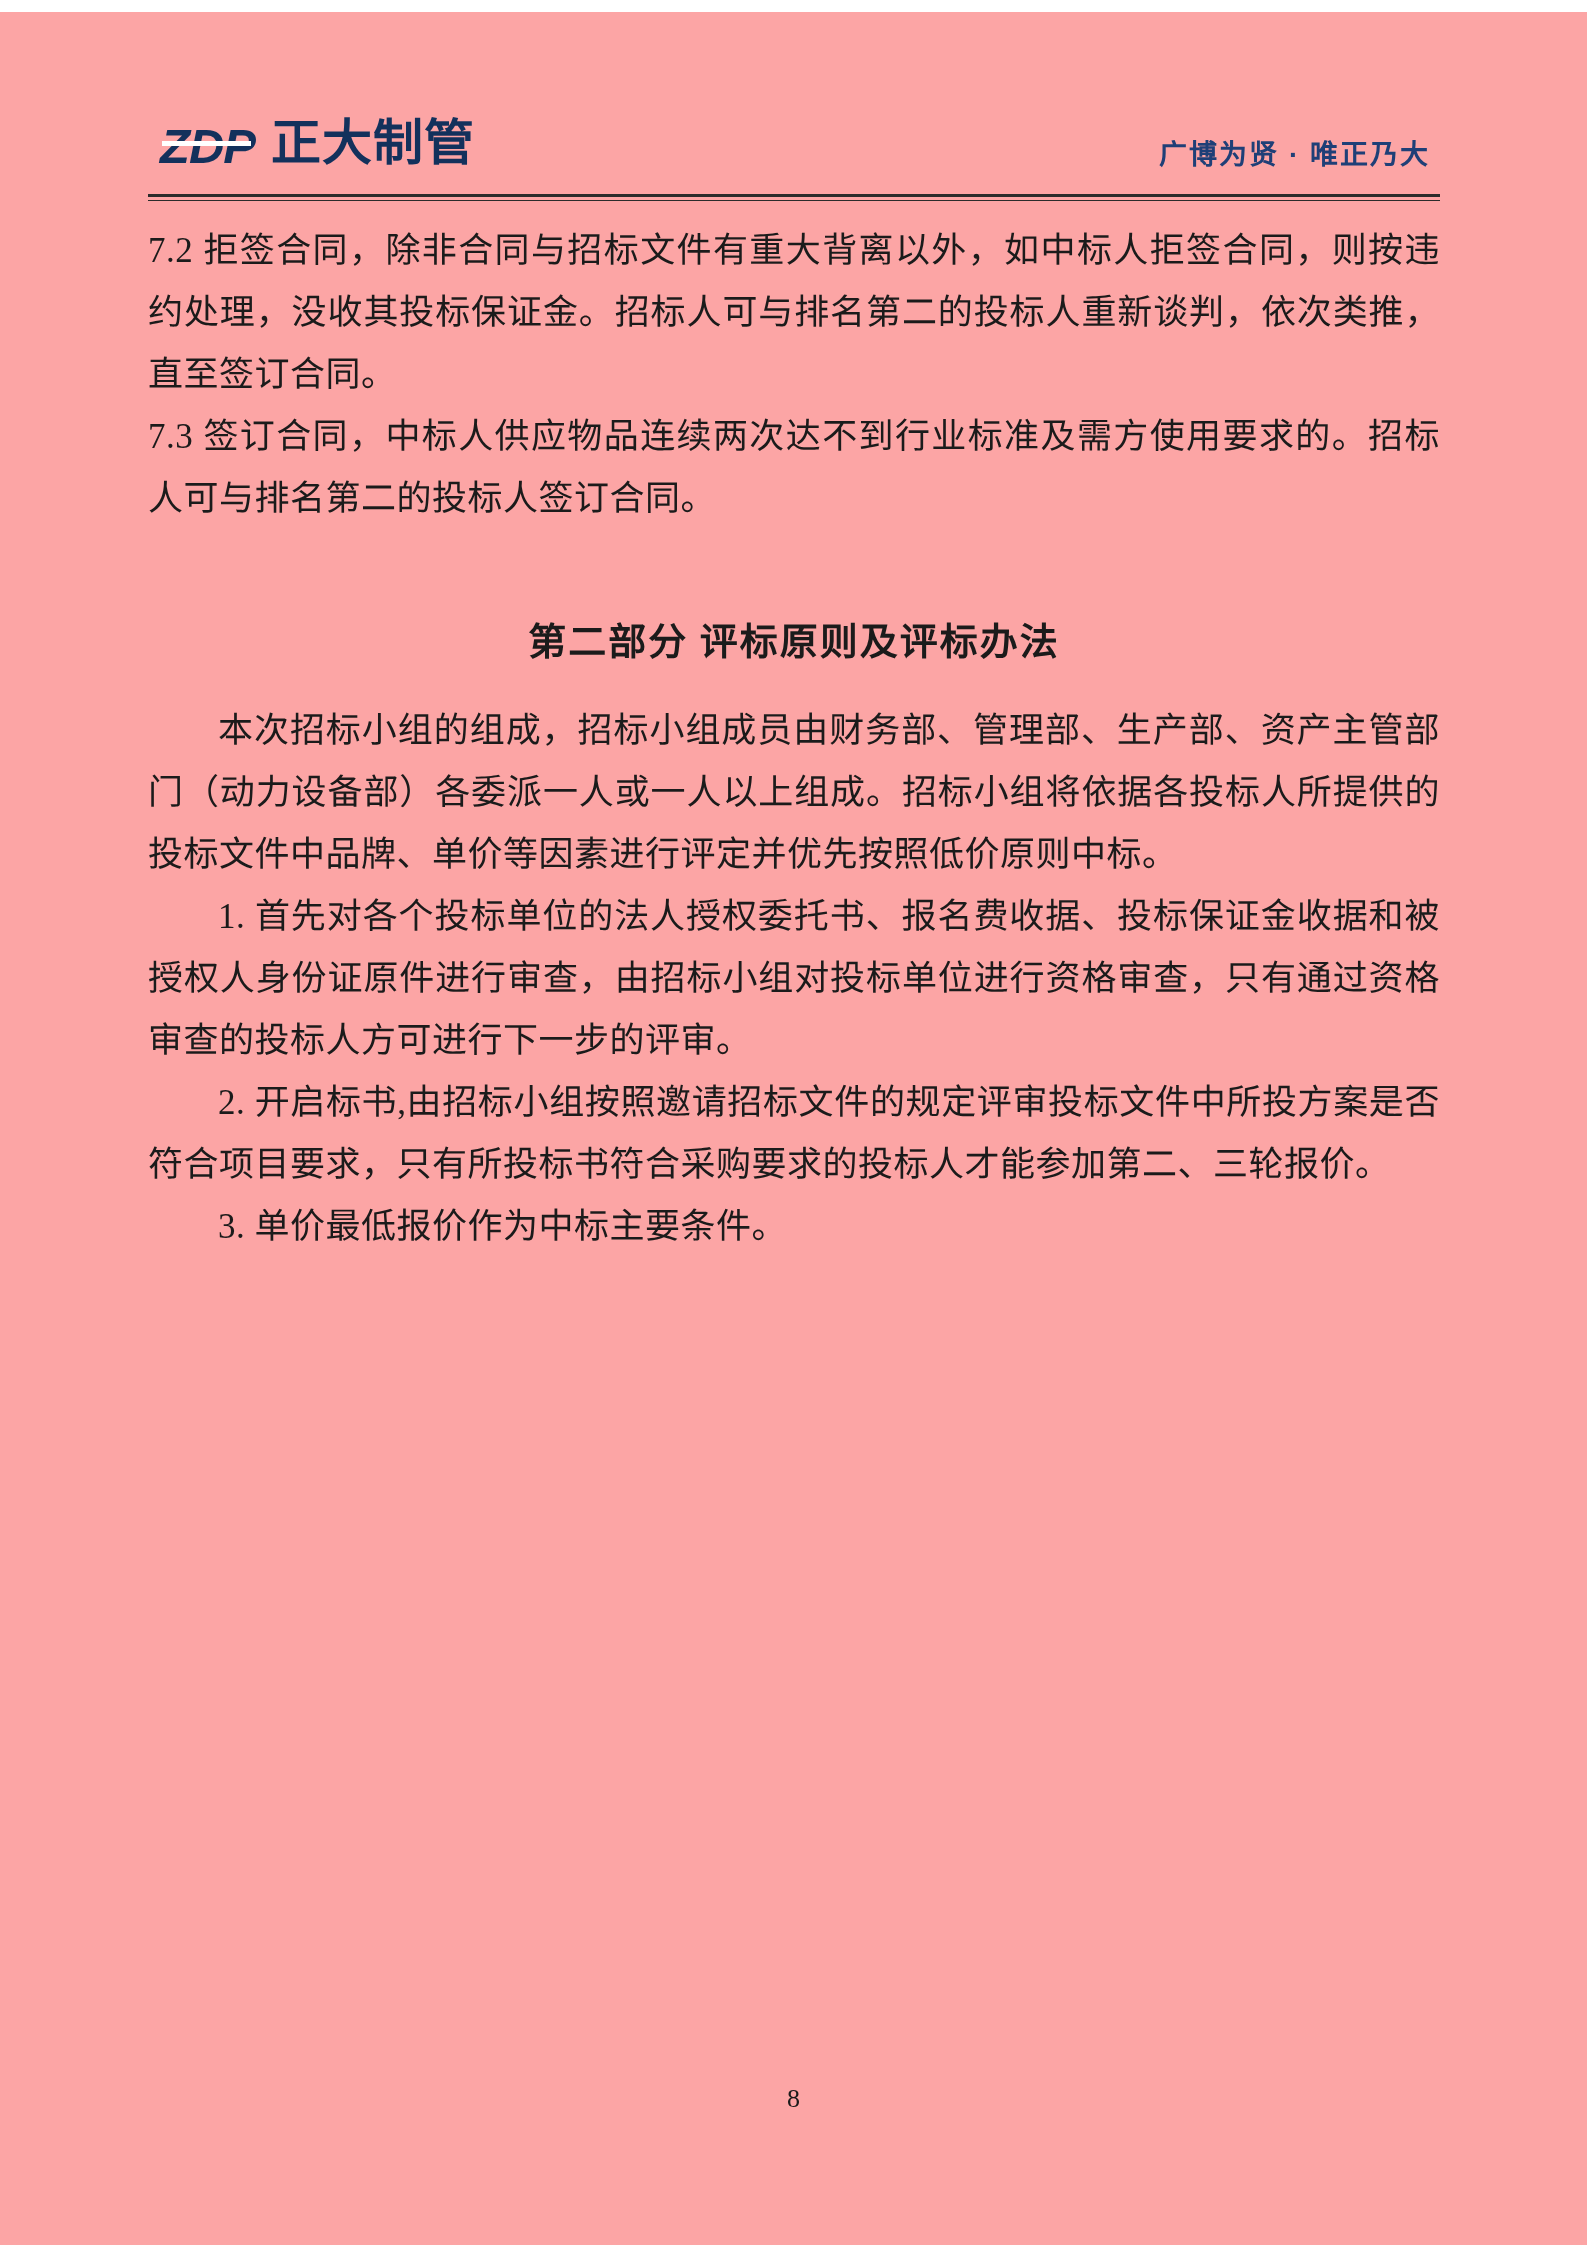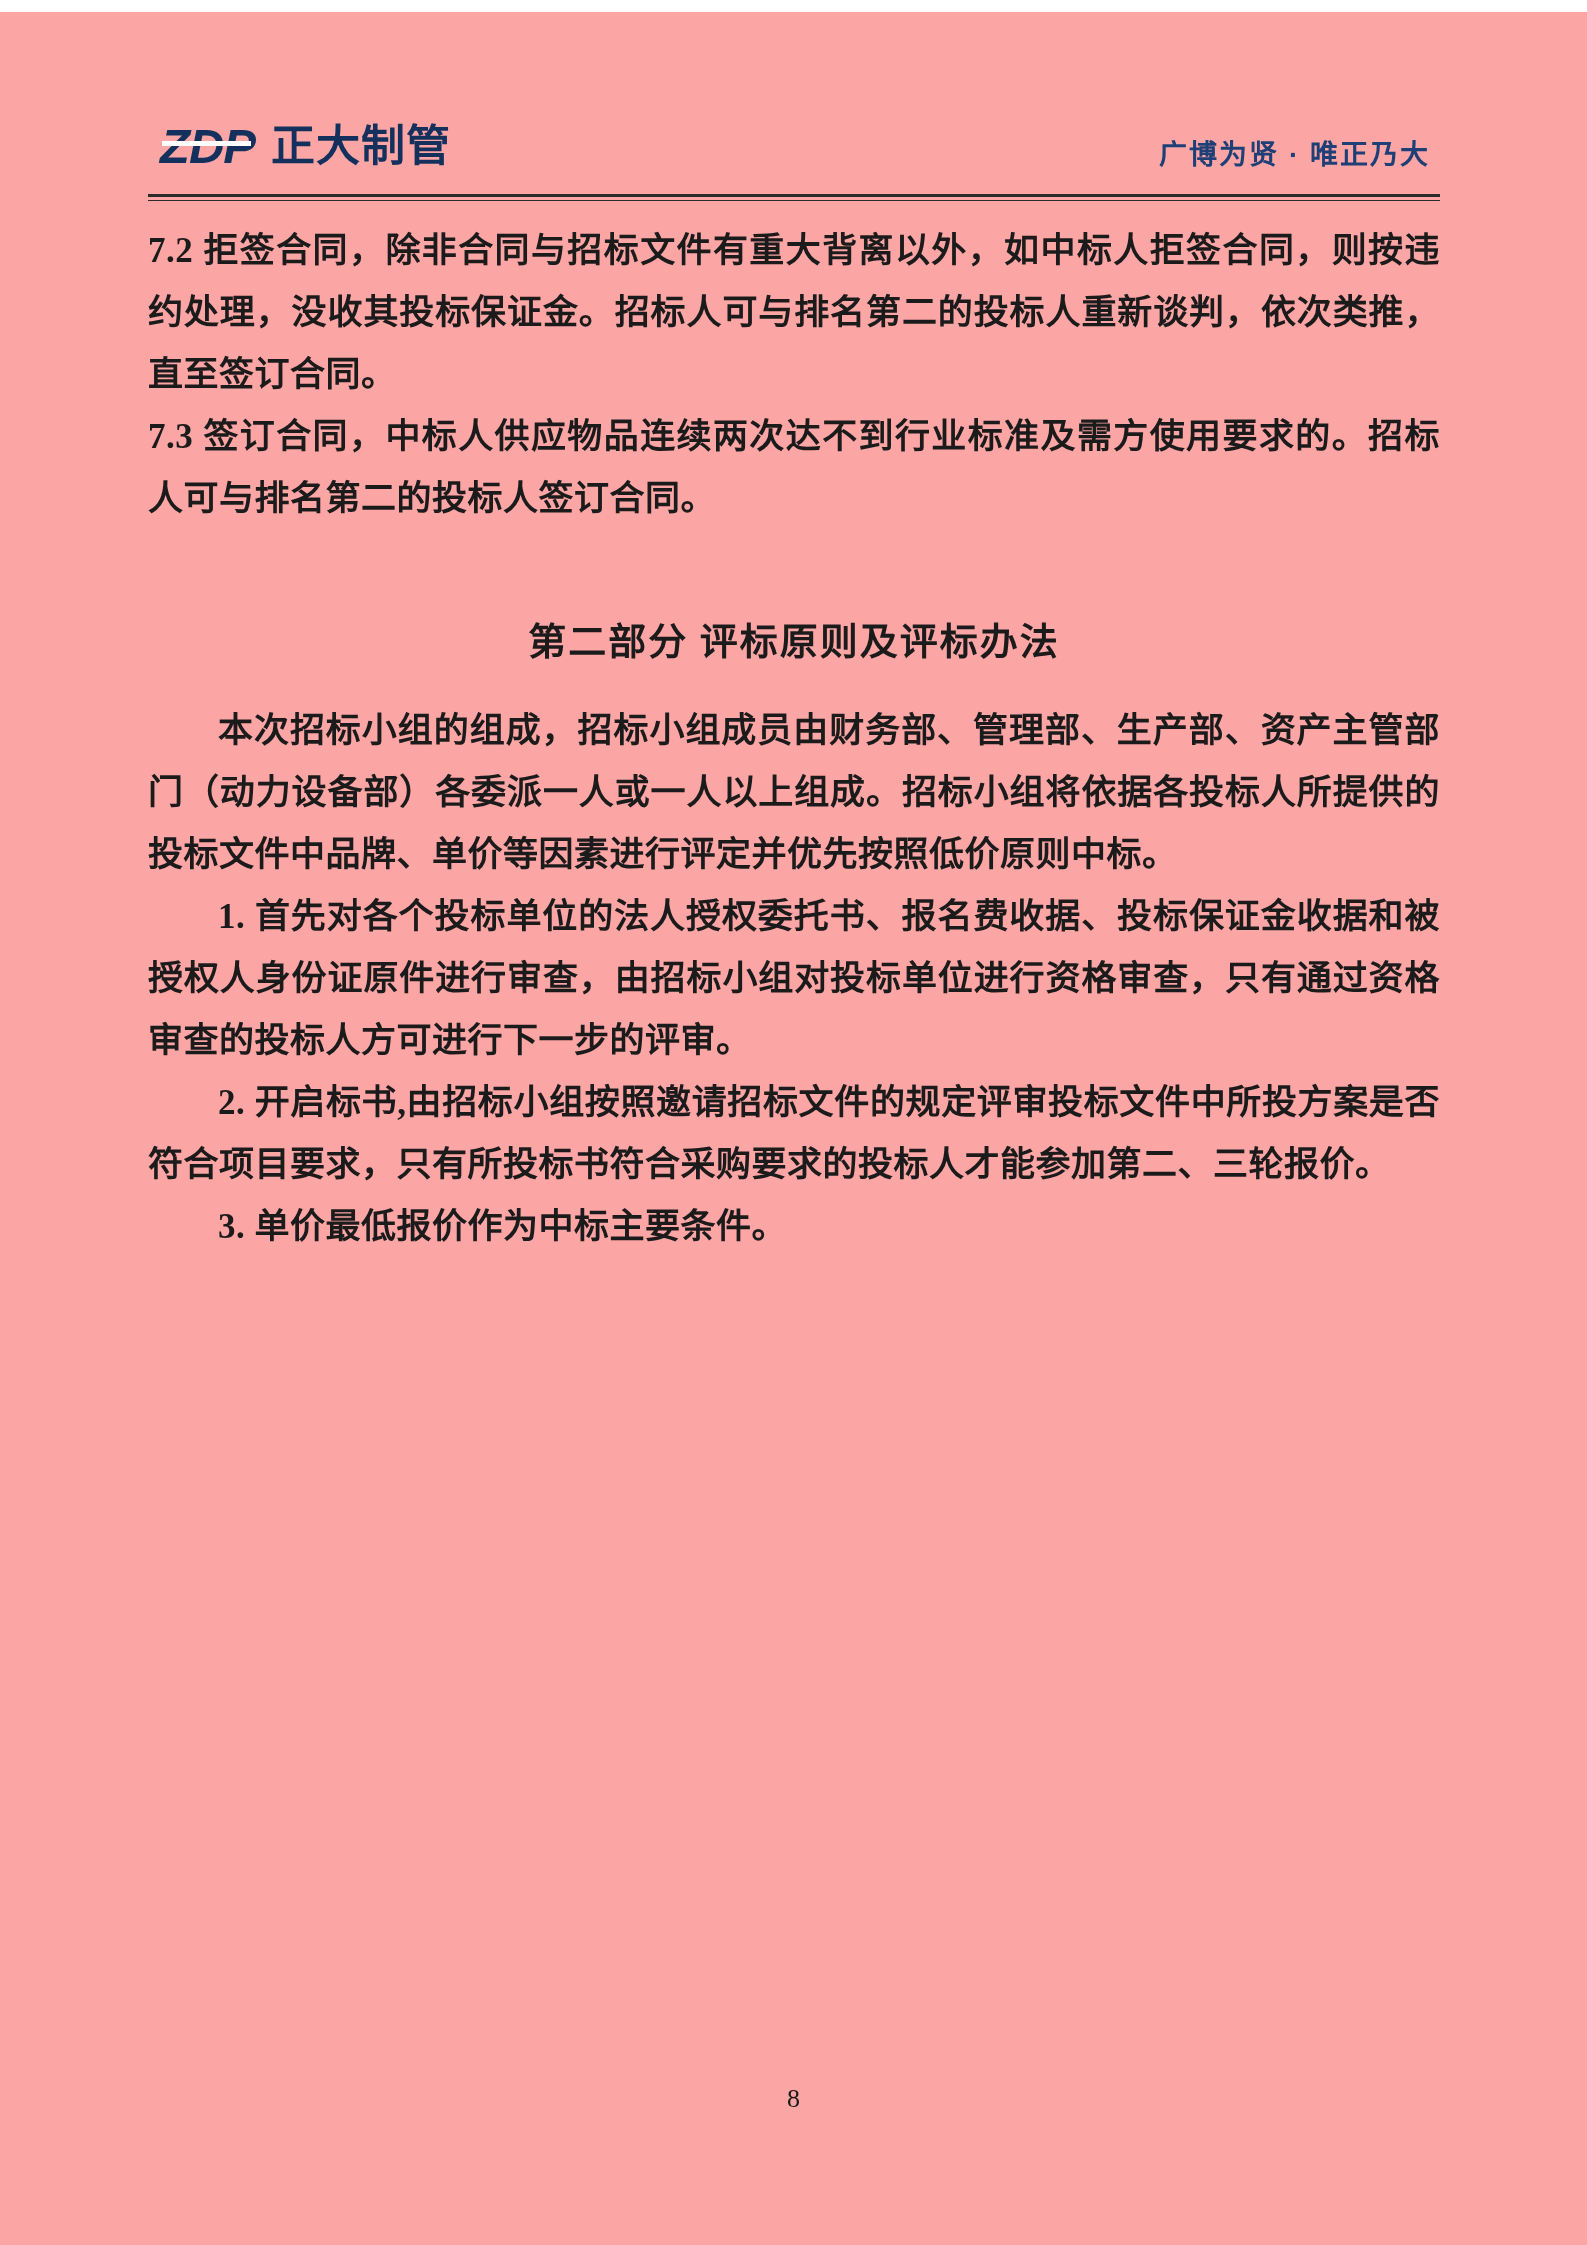--- a/index.html
+++ b/index.html
@@ -49,23 +49,23 @@
   .logo-zdp::after {
     content: "";
     position: absolute;
     left: 4px;
     right: 8px;
     top: 21px;
     height: 5px;
     background: #ffffff;
   }
   .logo-cn {
-    font-family: Liberation Serif, serif;
+    font-family: Liberation Mono, monospace;
     font-weight: 700;
-    font-size: 44px;
+    font-size: 50px;
     color: #13315c;
     margin-left: 12px;
     letter-spacing: 1px;
     line-height: 1;
   }
   .slogan {
     position: absolute;
     right: 0;
     top: 12px;
     font-family: "Liberation Sans", sans-serif;
@@ -92,21 +92,20 @@
     left: 148px;
     width: 1292px;
   }
   p {
     margin: 0;
     font-size: 35px;
     line-height: 62px;
     letter-spacing: 0.5px;
     text-align: justify;
     text-justify: inter-ideograph;
-    font-weight: bold;
   }
   p.indent2 {
     text-indent: 70px;
   }
   .gap-sm { height: 26px; }
   .gap-lg { height: 80px; }
   h2.part-title {
     margin: 0;
     font-size: 38px;
     font-weight: bold;

